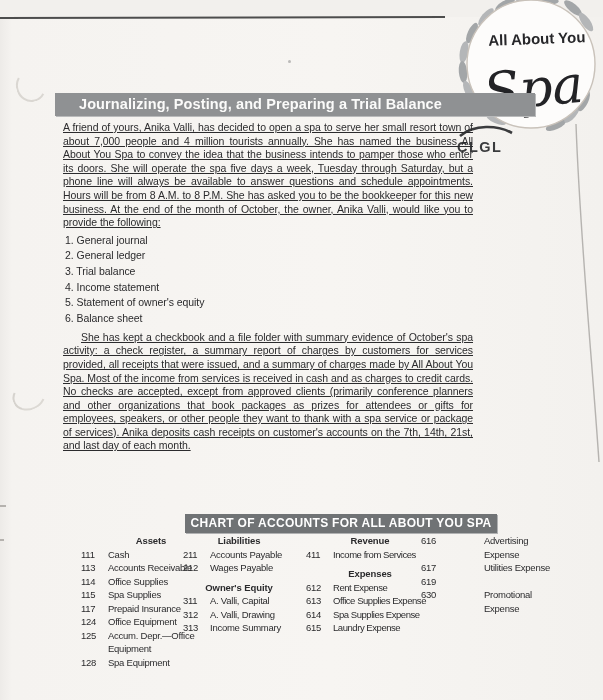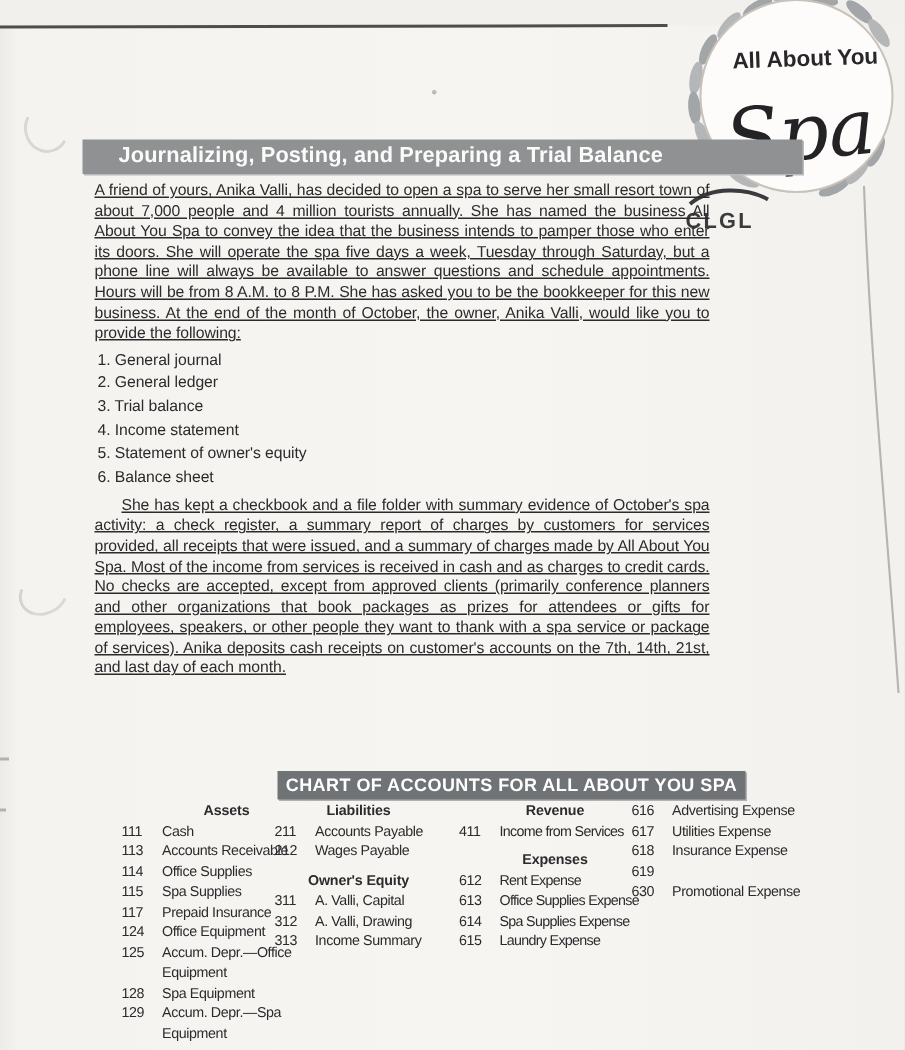--- a/index.html
+++ b/index.html
@@ -48,21 +48,21 @@
   .c3{left:306px;width:128px;}
   .c4{left:421px;width:134px;}
   .sec + .sec{margin-top:6px;}
   .sec-h{font-weight:bold;text-align:center;letter-spacing:-0.1px;}
   .acct{display:flex;}
   .acct .num{flex:0 0 22px;}
   .acct .gap{flex:0 0 5px;}
   .acct .lbl{width:96px;}
   .c2 .acct .lbl{width:90px;}
   .c3 .acct .lbl{width:102px;letter-spacing:-0.45px;}
-  .c4 .acct .lbl{width:98px;}
+  .c4 .acct .lbl{width:98px;margin-left:36px;}
 </style>
 </head>
 <body>
 
 <div class="paper">
 
   <div class="top-strip"></div>
   <div class="top-line"></div>
   <div class="speck"></div>
   <div class="ring-mark rm1"></div>
@@ -161,25 +161,20 @@
         <div class="acct">
             <span class="num">125</span>
             <span class="gap"></span>
             <span class="lbl">Accum. Depr.—Office Equipment</span>
           </div>
         <div class="acct">
             <span class="num">128</span>
             <span class="gap"></span>
             <span class="lbl">Spa Equipment</span>
           </div>
-        <div class="acct">
-            <span class="num">129</span>
-            <span class="gap"></span>
-            <span class="lbl">Accum. Depr.—Spa Equipment</span>
-          </div>
       </div>
     </div>
 
     <div class="col c2">
       <div class="sec">
         <div class="sec-h">Liabilities</div>
         <div class="acct">
             <span class="num">211</span>
             <span class="gap"></span>
             <span class="lbl">Accounts Payable</span>
@@ -250,25 +245,20 @@
             <span class="num">616</span>
             <span class="gap"></span>
             <span class="lbl">Advertising Expense</span>
           </div>
         <div class="acct">
             <span class="num">617</span>
             <span class="gap"></span>
             <span class="lbl">Utilities Expense</span>
           </div>
         <div class="acct">
-            <span class="num">618</span>
-            <span class="gap"></span>
-            <span class="lbl">Insurance Expense</span>
-          </div>
-        <div class="acct">
             <span class="num">619</span>
             <span class="gap"></span>
           </div>
         <div class="acct">
             <span class="num">630</span>
             <span class="gap"></span>
             <span class="lbl">Promotional Expense</span>
           </div>
       </div>
     </div>

